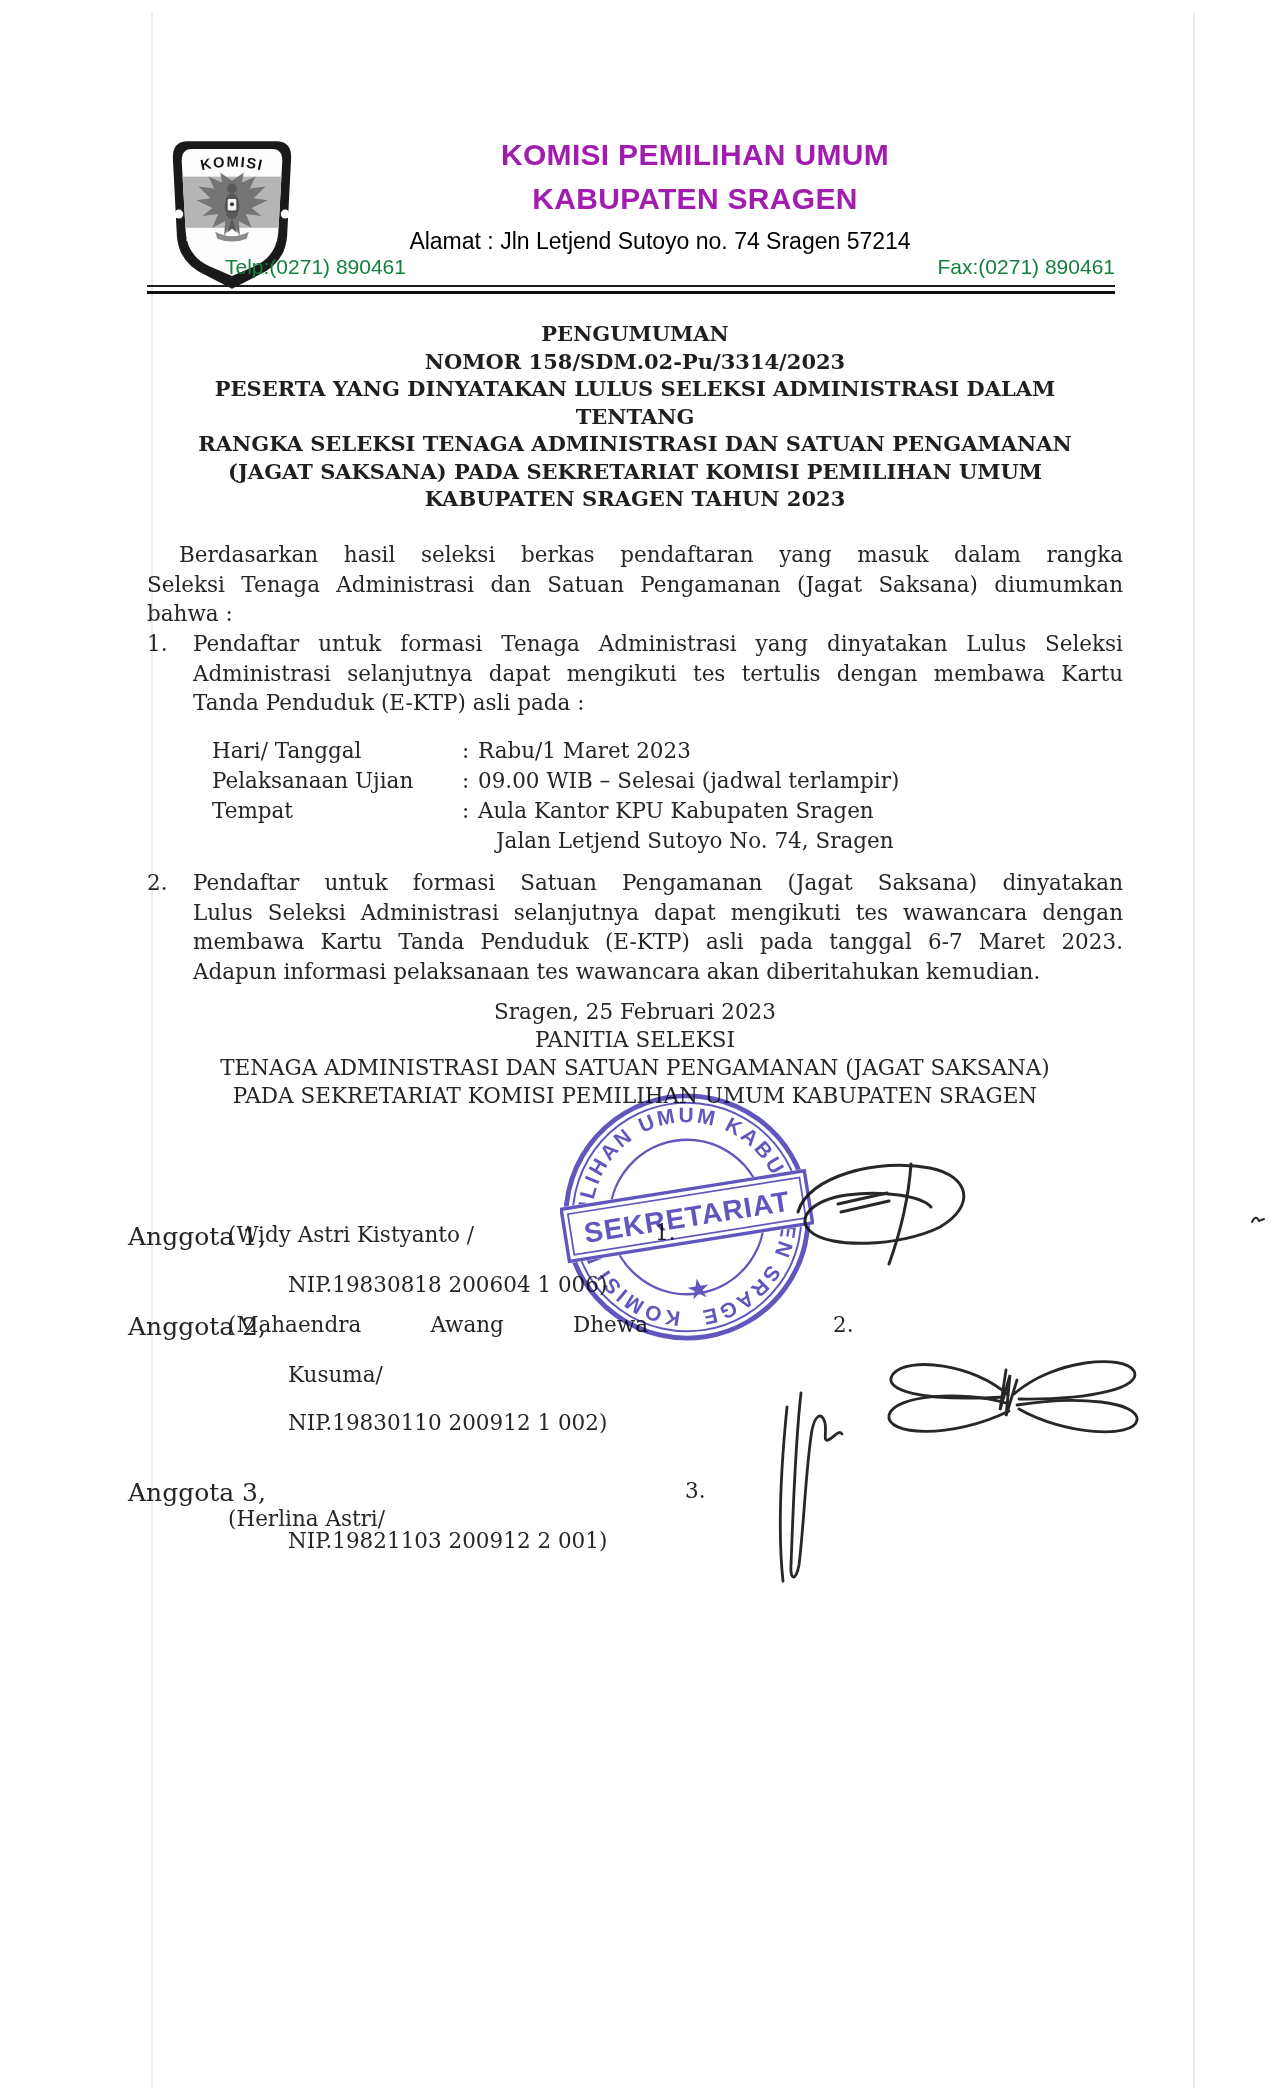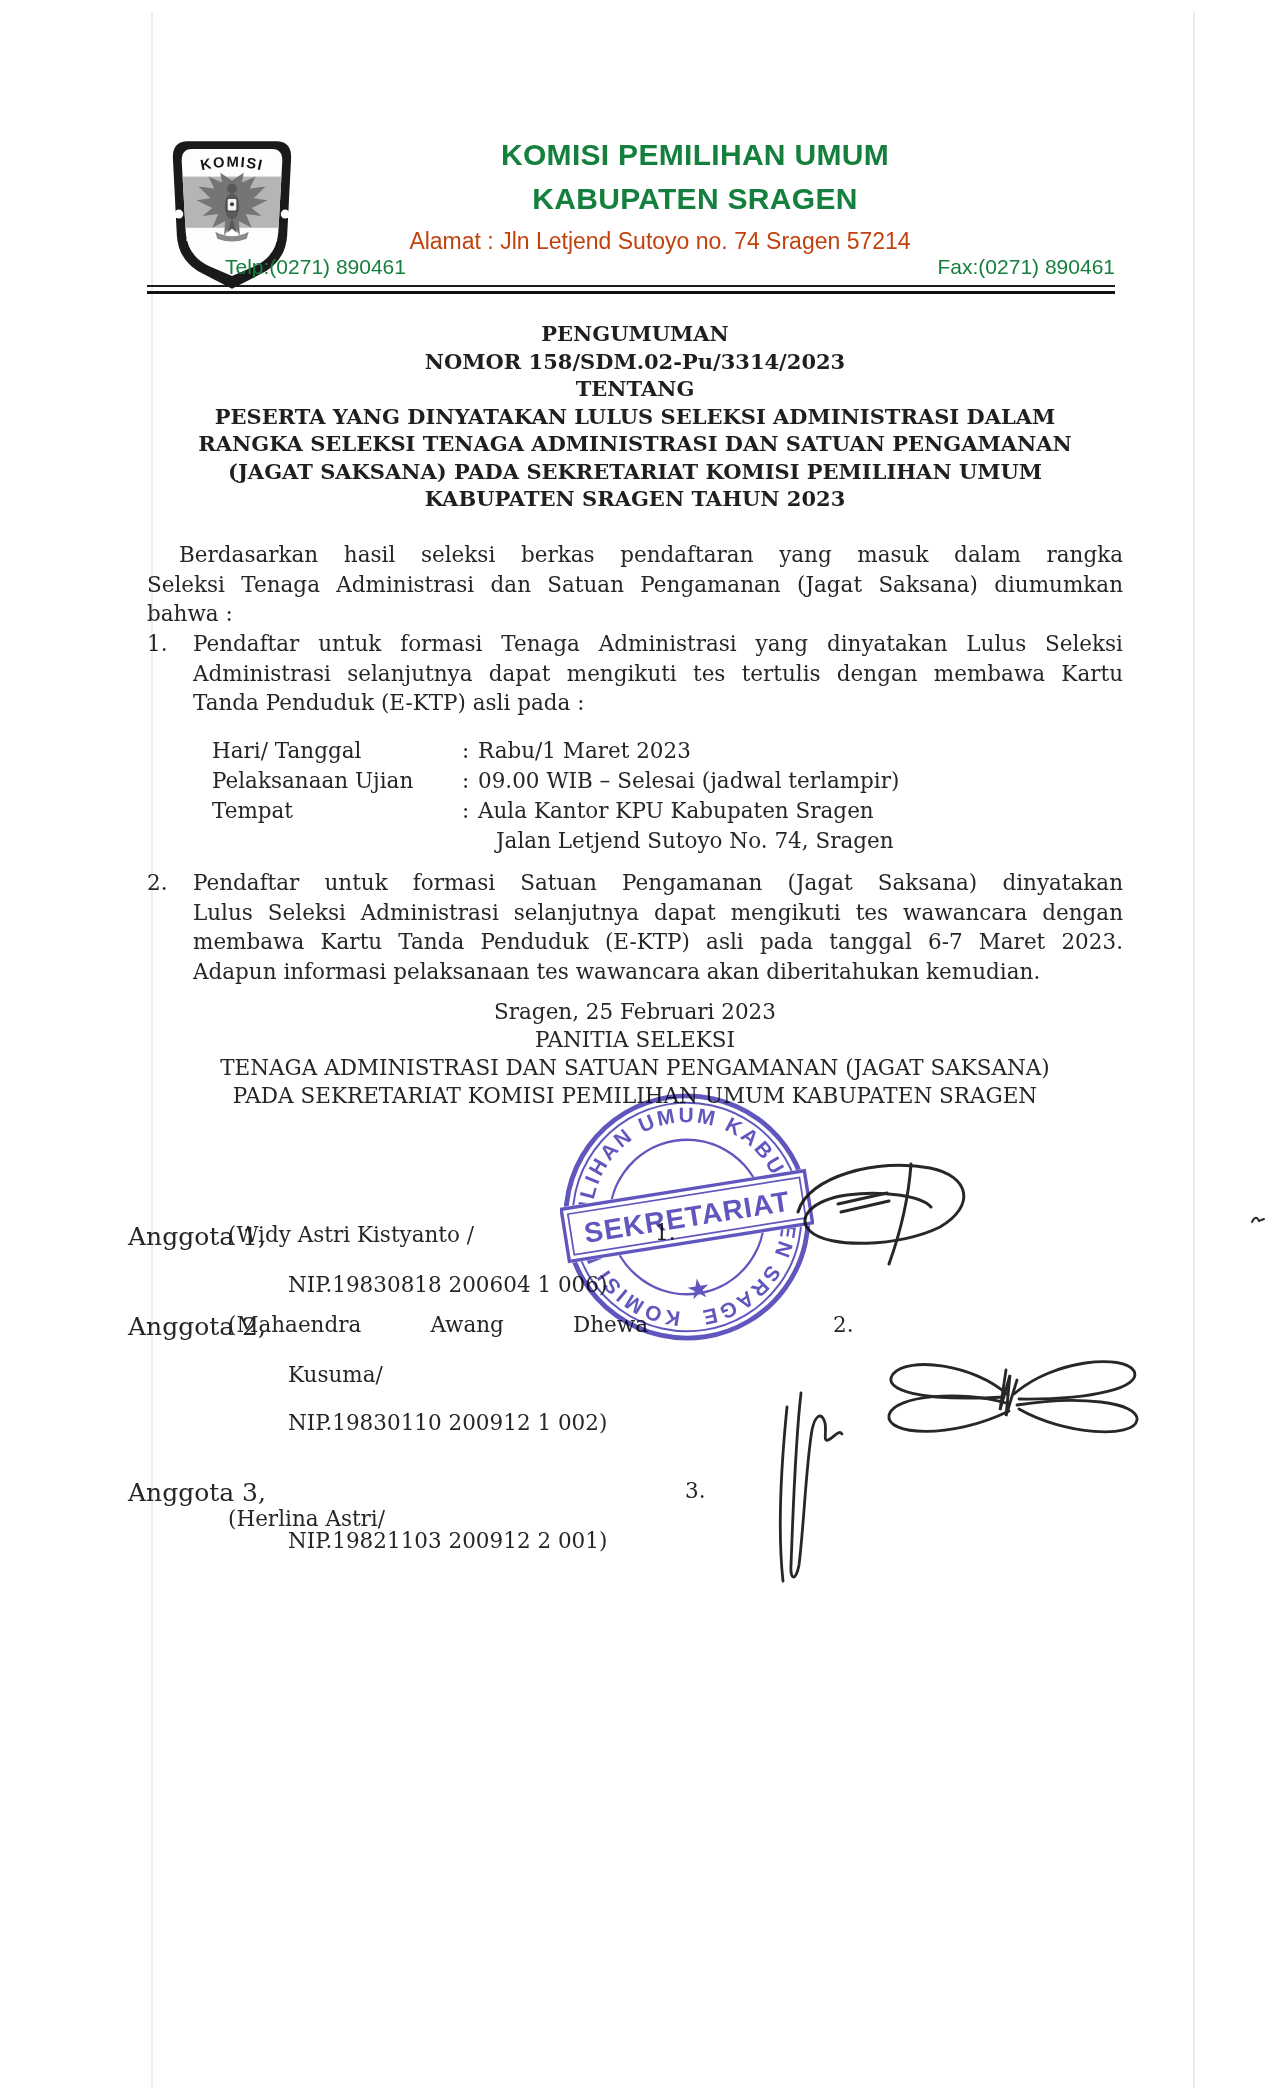--- a/index.html
+++ b/index.html
@@ -1,21 +1,21 @@
 <!DOCTYPE html>
 <html><head>
 <meta charset="utf-8">
 <style>
   html,body{margin:0;padding:0;background:#fff;}
   .page{position:relative;width:1275px;height:2100px;background:#ffffff;overflow:hidden;
         font-family:"DejaVu Serif",serif;color:#262626;}
   .abs{position:absolute;}
   .sans{font-family:"Liberation Sans",sans-serif;}
-  .hdr-org{font-weight:bold;font-size:30px;color:#15803d;letter-spacing:0.3px;text-align:center;}
-  .hdr-addr{font-size:23px;color:#c2410c;text-align:center;}
+  .hdr-org{font-weight:bold;font-size:30px;color:#a21caf;letter-spacing:0.3px;text-align:center;}
+  .hdr-addr{font-size:23px;color:#000000;text-align:center;}
   .hdr-tel{font-size:21px;color:#15803d;}
   .rule{height:4px;border-top:2px solid #1c1c1c;border-bottom:3px solid #101010;}
   .ttl{font-weight:bold;font-size:21px;line-height:27.5px;text-align:center;color:#1f1f1f;}
   .b21{font-size:21.5px;line-height:29.5px;}
   .j{text-align:justify;text-align-last:justify;}
   .jl{text-align:left;}
   .indent1{padding-left:32px;}
   .itemrow{display:flex;}
   .itemnum{width:46px;flex:0 0 46px;}
   .schedrow{display:flex;}
@@ -73,22 +73,22 @@
   <div class="abs sans hdr-addr" style="left:230px;top:228px;width:860px;">Alamat : Jln Letjend Sutoyo no. 74 Sragen 57214</div>
   <div class="abs sans hdr-tel" style="left:147px;top:255px;width:968px;">
     <span style="padding-left:78px;">Telp:(0271) 890461</span>
     <span style="float:right;">Fax:(0271) 890461</span>
   </div>
   <div class="abs rule" style="left:147px;top:285px;width:968px;"></div>
 
   <div class="abs" style="left:147px;top:320px;width:976px;">
     <div class="ttl">PENGUMUMAN</div>
     <div class="ttl">NOMOR 158/SDM.02-Pu/3314/2023</div>
+    <div class="ttl">PESERTA YANG DINYATAKAN LULUS SELEKSI ADMINISTRASI DALAM</div>
     <div class="ttl">TENTANG</div>
-    <div class="ttl">PESERTA YANG DINYATAKAN LULUS SELEKSI ADMINISTRASI DALAM</div>
     <div class="ttl">RANGKA SELEKSI TENAGA ADMINISTRASI DAN SATUAN PENGAMANAN</div>
     <div class="ttl">(JAGAT SAKSANA) PADA SEKRETARIAT KOMISI PEMILIHAN UMUM</div>
     <div class="ttl">KABUPATEN SRAGEN TAHUN 2023</div>
   </div>
 
   <div class="abs b21" style="left:147px;top:540px;width:976px;">
     <div class="j indent1">Berdasarkan hasil seleksi berkas pendaftaran yang masuk dalam rangka</div>
     <div class="j">Seleksi Tenaga Administrasi dan Satuan Pengamanan (Jagat Saksana) diumumkan</div>
     <div class="jl">bahwa :</div>
   </div>

